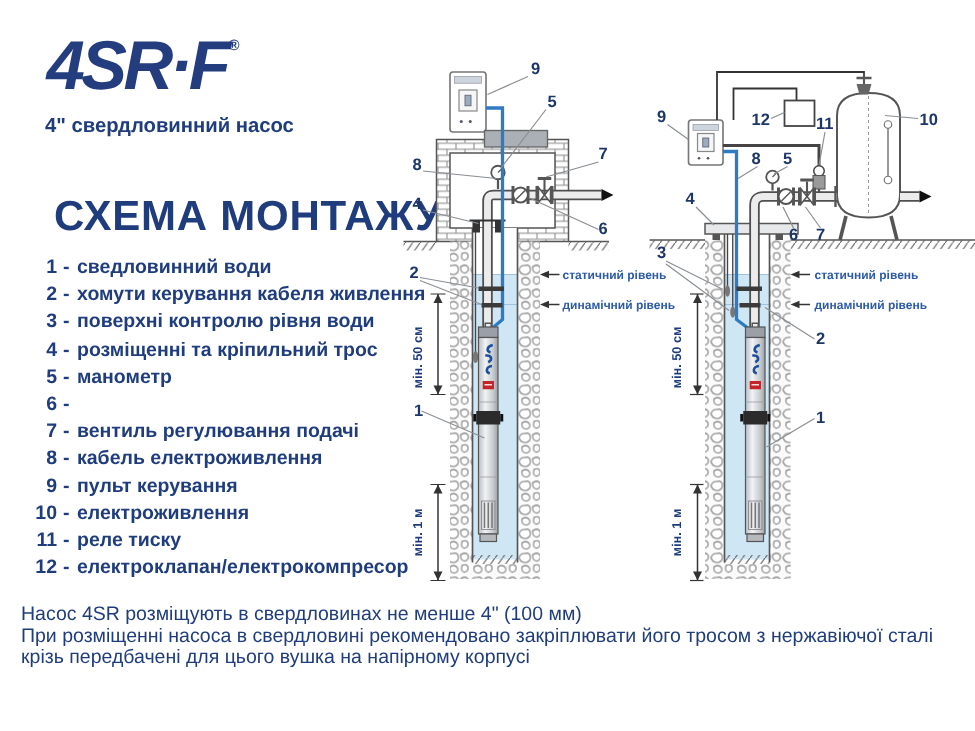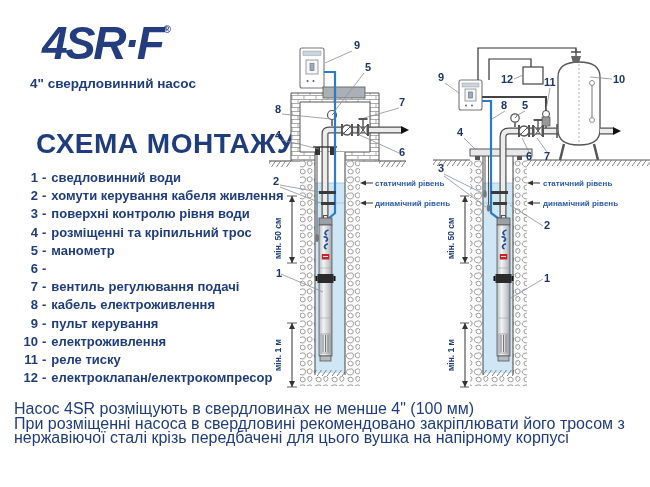--- a/index.html
+++ b/index.html
@@ -1,28 +1,28 @@
 <!DOCTYPE html>
 <html><head>
 <meta charset="utf-8">
 <style>
   html,body{margin:0;padding:0;}
   body{width:650px;height:487px;position:relative;background:#fff;overflow:hidden;
        font-family:"Liberation Sans",sans-serif;}
-  .logo{position:absolute;left:42px;top:16px;font-size:46px;font-weight:bold;font-style:italic;
+  .logo{position:absolute;left:31px;top:16px;font-size:46px;font-weight:bold;font-style:italic;
         color:#233d7e;letter-spacing:-2.5px;white-space:nowrap;}
   .logo .reg{font-size:10px;font-style:normal;letter-spacing:0;vertical-align:26px;margin-left:1px;}
   .subtitle{position:absolute;left:30px;top:76px;font-size:13.5px;font-weight:bold;color:#1f3d7d;}
   .title{position:absolute;left:36px;top:128px;font-size:28px;font-weight:bold;color:#1f3d7d;
          letter-spacing:.5px;}
   .legend{position:absolute;left:12px;top:169px;color:#1f3d7d;font-size:13px;font-weight:bold;}
   .legend .row{display:flex;line-height:18.2px;white-space:nowrap;}
   .legend .n{width:26px;text-align:right;margin-right:4px;}
   .legend .d{margin-right:5px;}
-  .footer{position:absolute;left:14px;top:402px;width:630px;font-size:16px;color:#1f3d7d;
+  .footer{position:absolute;left:14px;top:402px;width:630px;font-size:13px;color:#1f3d7d;
           line-height:14.6px;}
   .footer p{margin:0;}
   #diagram{position:absolute;left:265px;top:15px;}
   #diagram text{font-family:"Liberation Sans",sans-serif;}
   .num{font-weight:bold;font-size:11px;fill:#1c3668;}
   .lvl{font-weight:bold;font-size:8px;fill:#2b5aa6;}
   .dim{font-weight:bold;font-size:8.5px;fill:#1f3d7d;}
   .ldr{stroke:#8a8f94;stroke-width:.8;fill:none;}
   .pipeO{stroke:#4f4f4f;stroke-width:7;fill:none;}
   .pipeI{stroke:#ececec;stroke-width:4.6;fill:none;}

